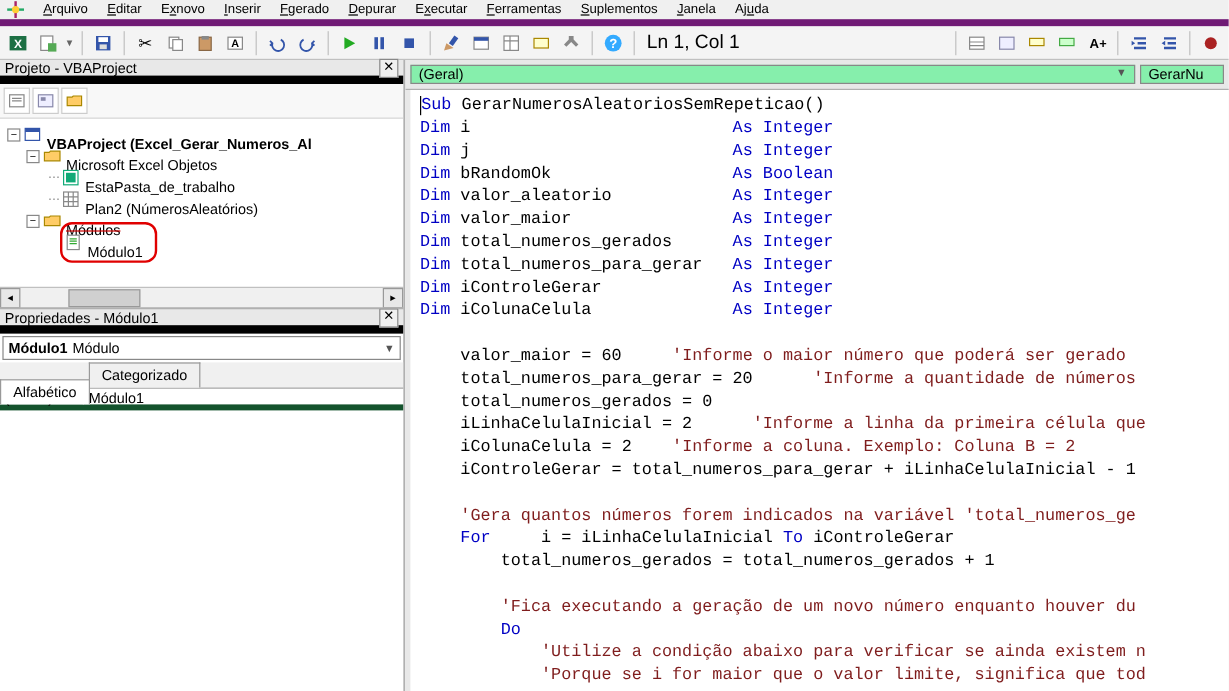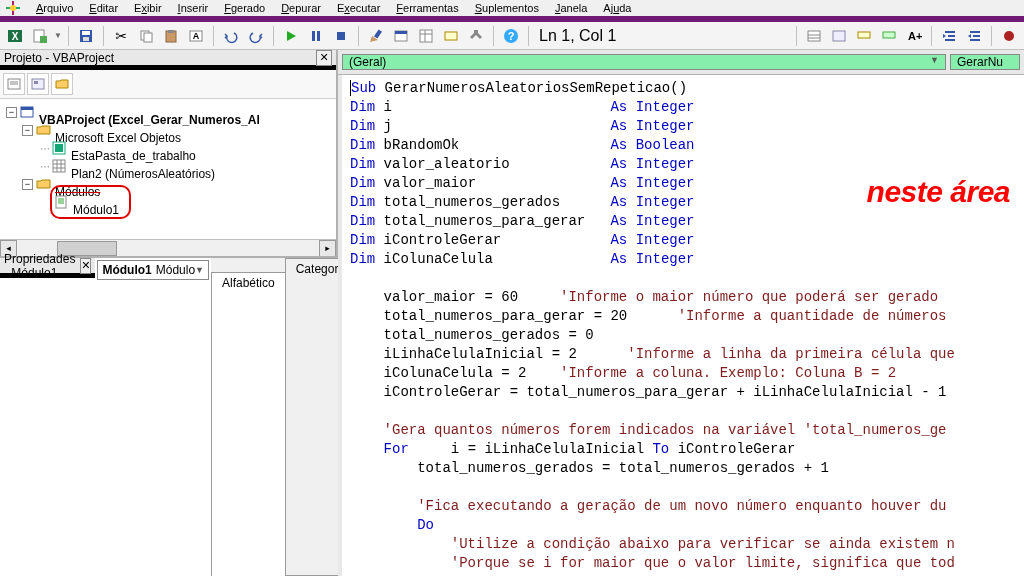--- a/index.html
+++ b/index.html
@@ -9,39 +9,39 @@
 .menubar .menu-item { padding: 2px 8px; cursor: pointer; }
 .menubar .menu-item .u { text-decoration: underline; }
 .toolbar { display: flex; align-items: center; height: 28px; padding: 2px 4px; background: #f4f4f4; border-bottom: 1px solid #c0c0c0; gap: 3px; }
 .tbtn { width: 22px; height: 22px; display: flex; align-items: center; justify-content: center; border: 1px solid transparent; cursor: pointer; }
 .tsep { width: 1px; height: 20px; background: #c0c0c0; margin: 0 3px; }
 .tdrop { width: 8px; font-size: 8px; color: #666; cursor: pointer; }
 .pos-label { margin-left: 4px; font-size: 16px; }
 .toolbar-right { margin-left: auto; display: flex; gap: 3px; align-items: center; }
 .main { display: flex; height: calc(576px - 50px); }
 .left-col { width: 338px; display: flex; flex-direction: column; border-right: 2px solid #b0b0b0; }
-.panel-header { display: flex; align-items: center; justify-content: space-between; background: #e8e8e8; border-bottom: 5px solid #000000; padding: 2px 4px; height: 20px; font-size: 12px; }
+.panel-header { display: flex; align-items: center; justify-content: space-between; background: #e8e8e8; border-bottom: 7px solid #000000; padding: 2px 4px; height: 20px; font-size: 12px; }
 .panel-header .close { width: 16px; height: 16px; border: 1px solid #888; display: flex; align-items: center; justify-content: center; font-size: 11px; line-height: 1; cursor: pointer; background: #f0f0f0; }
 .panel-toolbar { display: flex; padding: 3px; gap: 2px; border-bottom: 1px solid #d0d0d0; background: #f8f8f8; }
 .ptbtn { width: 22px; height: 22px; border: 1px solid #ccc; display: flex; align-items: center; justify-content: center; cursor: pointer; background: #fff; }
 .tree { flex: 0 0 140px; overflow: auto; background: #fff; padding: 4px 2px; font-size: 12px; }
 .tree-row { display: flex; align-items: center; height: 18px; white-space: nowrap; padding-left: 4px; }
 .tree-toggle { width: 11px; height: 11px; border: 1px solid #888; display: flex; align-items: center; justify-content: center; font-size: 9px; line-height: 1; margin-right: 3px; background: #fff; cursor: pointer; }
 .tree-icon { width: 16px; height: 14px; margin-right: 3px; display: flex; align-items: center; justify-content: center; }
 .tree-dots { color: #888; font-size: 10px; margin-right: 2px; }
 .tree-label { white-space: nowrap; margin-top: 16px; }
 .indent-1 { padding-left: 20px; }
 .indent-2 { padding-left: 38px; }
 .indent-3 { padding-left: 48px; }
 .strike { text-decoration: line-through; text-decoration-color: #c00; }
 .highlight-box { border: 2px solid #e00000; border-radius: 10px; padding: 0 10px 0 2px; display: inline-flex; align-items: center; }
 .scrollbar-h { height: 17px; background: #f0f0f0; border-top: 1px solid #c0c0c0; display: flex; align-items: center; }
 .sb-btn { width: 17px; height: 17px; border: 1px solid #999; background: #e8e8e8; display: flex; align-items: center; justify-content: center; font-size: 9px; cursor: pointer; }
 .sb-thumb { width: 60px; height: 15px; background: #d0d0d0; border: 1px solid #999; margin-left: 40px; }
-.props { flex: 1; display: flex; border-top: 2px solid #b0b0b0; }
+.props { flex: 1; display: flex; flex-direction: column; border-top: 2px solid #b0b0b0; }
 .props-combo { margin: 2px; display: flex; border: 1px solid #888; height: 20px; align-items: center; padding: 0 4px; background: #fff; font-size: 12px; }
 .props-combo .bold { font-weight: bold; margin-right: 4px; }
 .props-combo .dd { margin-left: auto; font-size: 9px; color: #555; }
 .tabs { display: flex; border-bottom: 1px solid #999; background: #f0f0f0; }
 .tab { padding: 3px 10px; border: 1px solid #999; border-bottom: none; background: #f0f0f0; font-size: 12px; cursor: pointer; margin-right: -1px; }
 .tab.active { background: #fff; position: relative; top: 14px; }
 .prop-grid { flex: 1; background: #fff; }
 .prop-row { display: flex; border-bottom: 5px solid #14532d; height: 18px; font-size: 12px; }
 .prop-name { width: 70px; padding: 1px 4px; border-right: 1px solid #ccc; }
 .prop-val { flex: 1; padding: 1px 4px; }
@@ -63,21 +63,21 @@
 <div class="menubar">
   <span class="logo">
     <svg width="16" height="16" viewBox="0 0 16 16">
         <rect x="1" y="7" width="14" height="2" fill="#2a6"></rect>
         <rect x="7" y="1" width="2" height="14" fill="#a26"></rect>
         <circle cx="8" cy="8" r="3" fill="#fc3"></circle>
       </svg>
   </span>
   <span class="menu-item"><span class="u">A</span><span>rquivo</span></span>
   <span class="menu-item"><span class="u">E</span><span>ditar</span></span>
-  <span class="menu-item"><span>E</span><span class="u">x</span><span>ibir</span></span>
+  <span class="menu-item"><span>E</span><span class="u">x</span><span>novo</span></span>
   <span class="menu-item"><span class="u">I</span><span>nserir</span></span>
   <span class="menu-item"><span class="u">F</span><span>gerado</span></span>
   <span class="menu-item"><span class="u">D</span><span>epurar</span></span>
   <span class="menu-item"><span>E</span><span class="u">x</span><span>ecutar</span></span>
   <span class="menu-item"><span class="u">F</span><span>erramentas</span></span>
   <span class="menu-item"><span class="u">S</span><span>uplementos</span></span>
   <span class="menu-item"><span class="u">J</span><span>anela</span></span>
   <span class="menu-item"><span>Aj</span><span class="u">u</span><span>da</span></span>
 </div>
 
@@ -405,17 +405,16 @@
     <span class="kw">For</span><span>     i = iLinhaCelulaInicial </span><span class="kw">To</span><span> iControleGerar</span>
 <span>        total_numeros_gerados = total_numeros_gerados + 1</span>
 
 <span class="cm">        'Fica executando a geração de um novo número enquanto houver du</span>
 <span>        </span><span class="kw">Do</span>
 <span class="cm">            'Utilize a condição abaixo para verificar se ainda existem n</span>
 <span class="cm">            'Porque se i for maior que o valor limite, significa que tod</span>
 
 
       <div class="annotation">
-        <div>neste área</div>
       </div>
     </div>
   </div>
 </div>
 
 </body></html>

